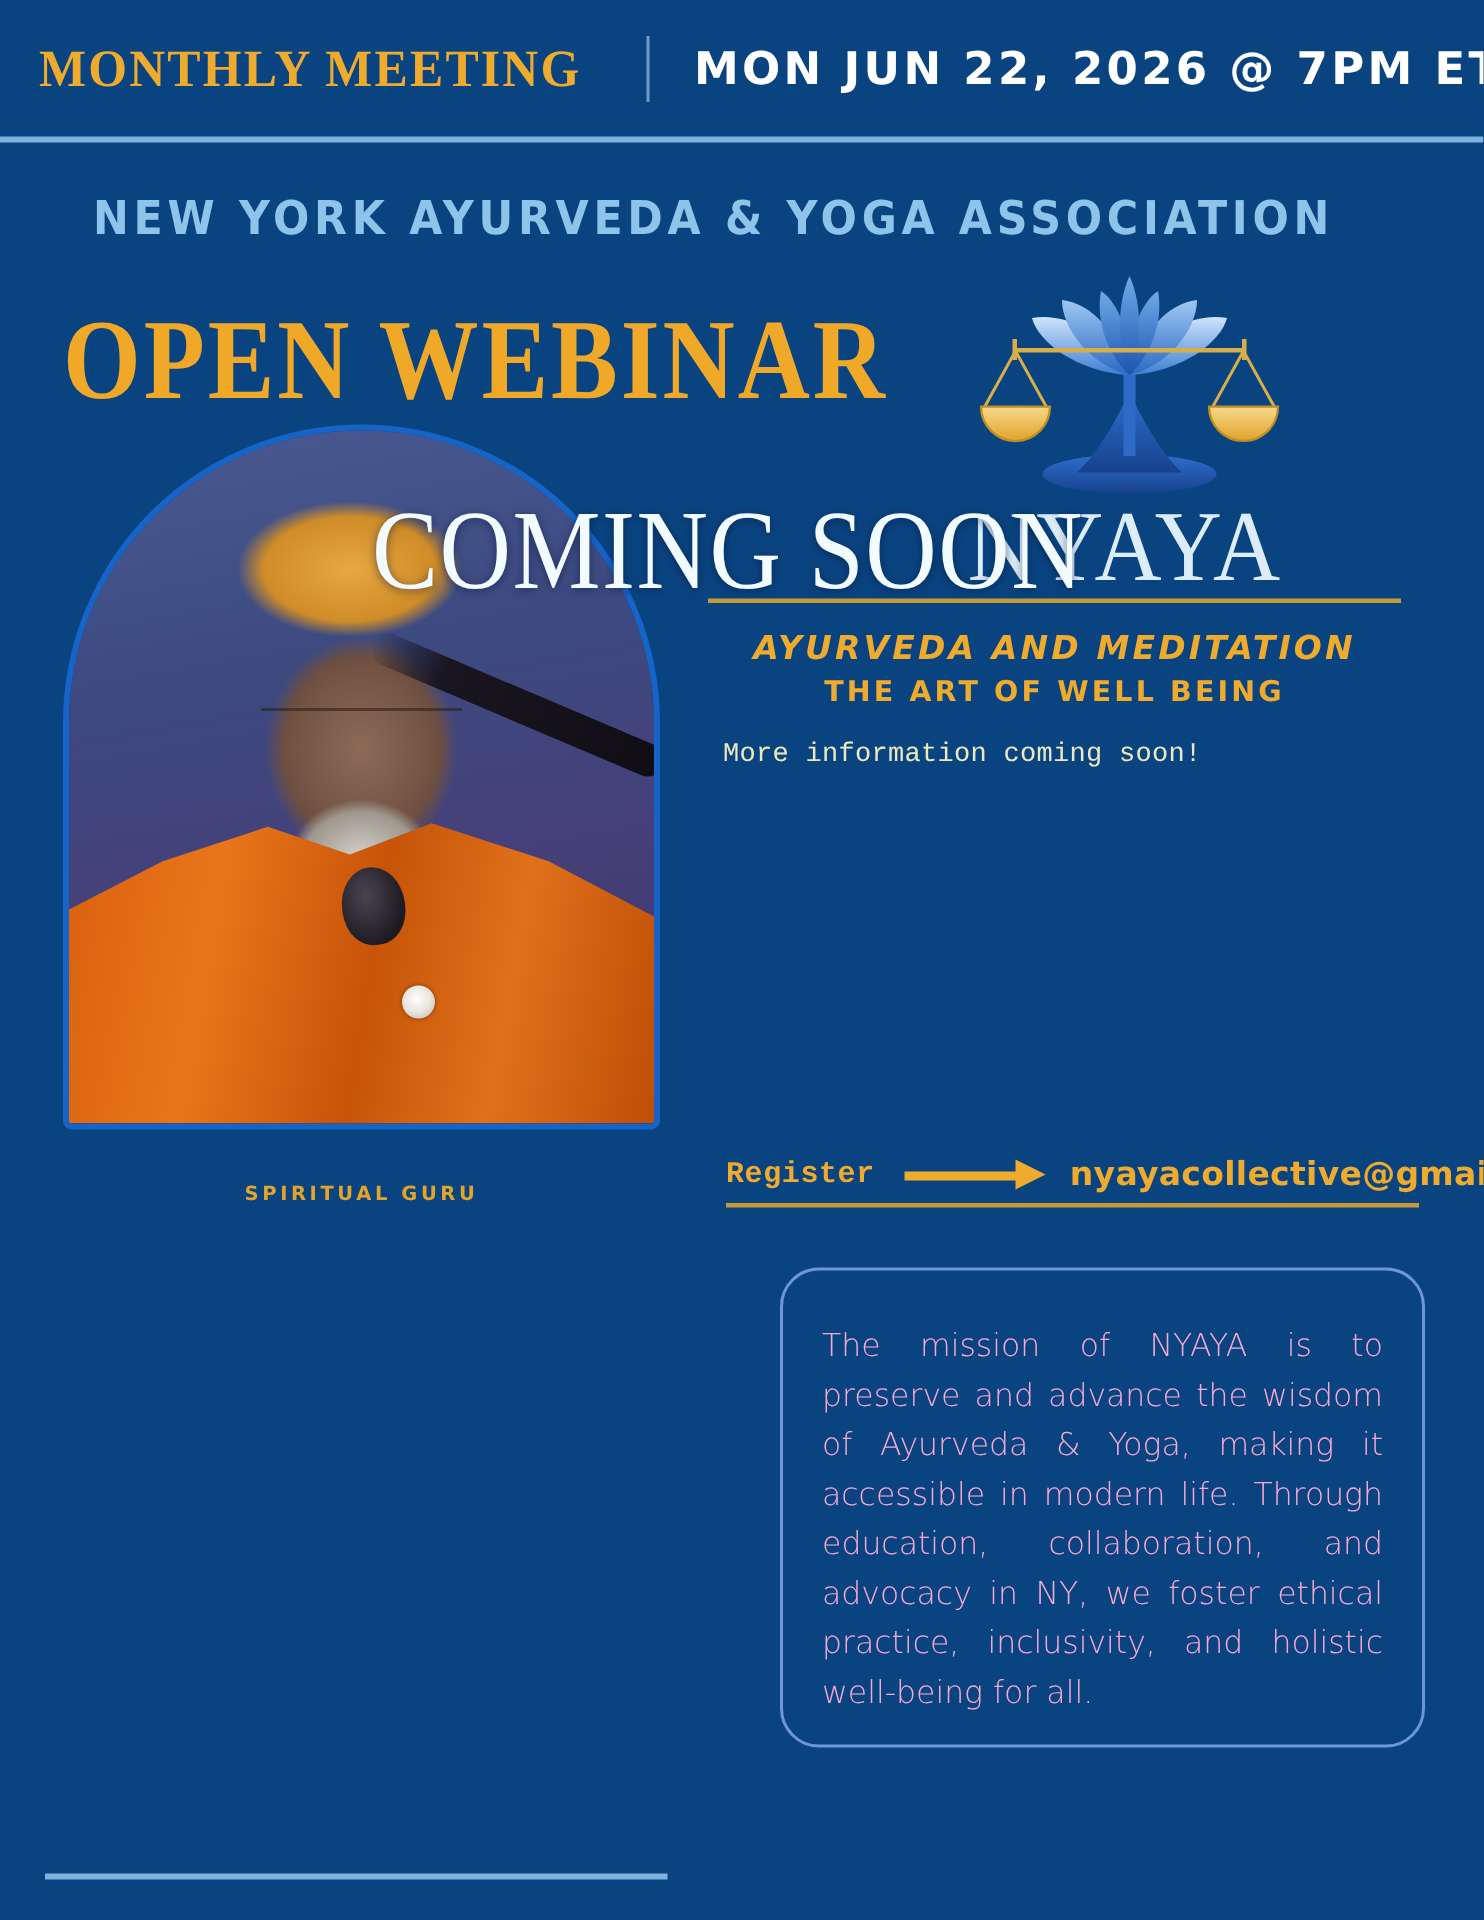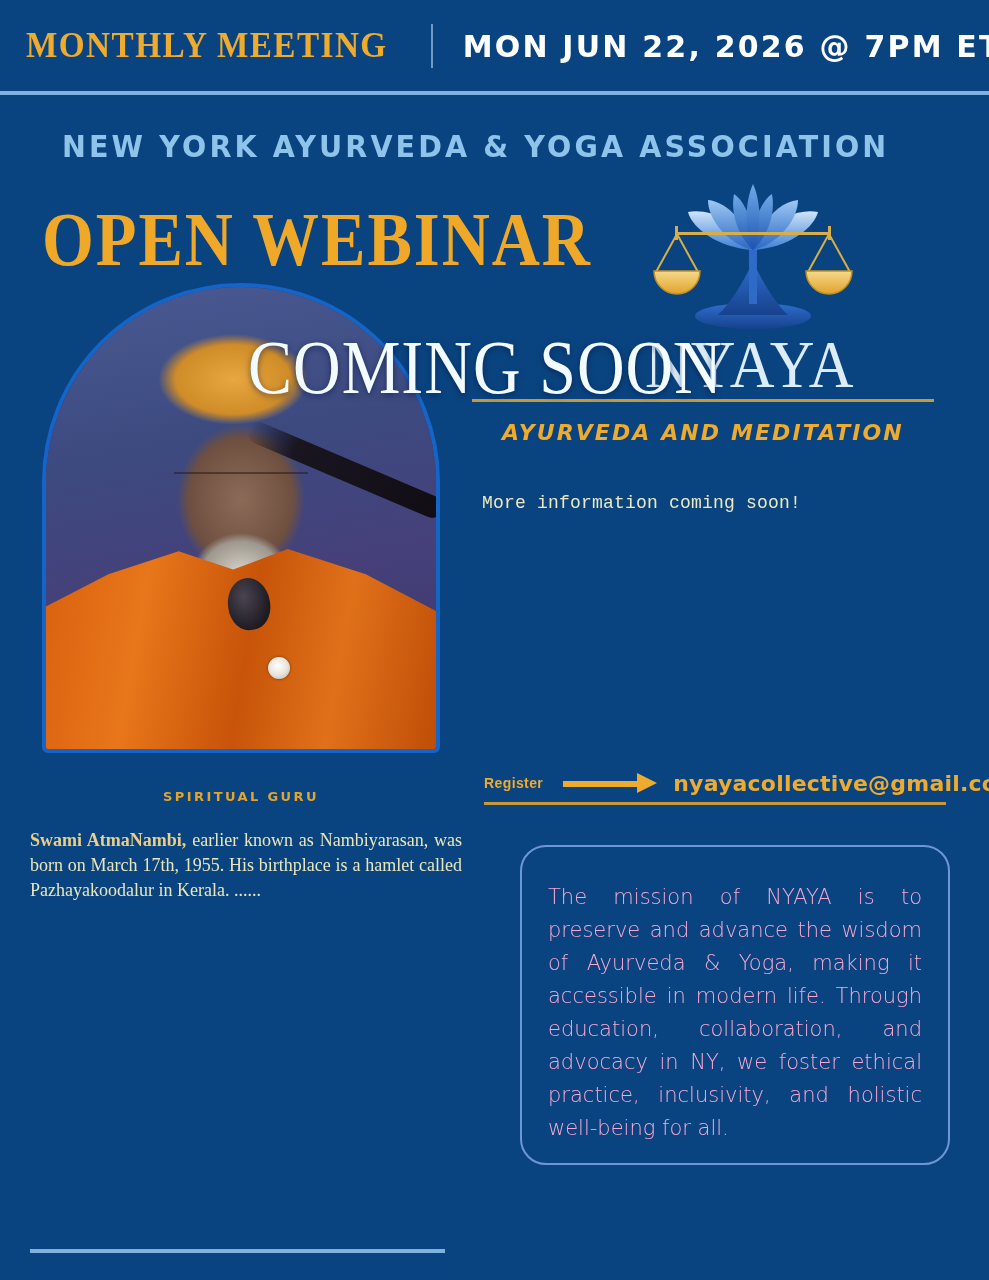--- a/index.html
+++ b/index.html
@@ -238,22 +238,22 @@
     background:#7fb2dd;
   }
 
   
   .register-row{
     position:absolute; left:484px; top:766px;
     width:462px; height:34px;
     display:flex; align-items:center;
   }
   .register-label{
-    font-family:Liberation Sans, sans-serif;
-    font-size:14px; font-weight:700;
+    font-family:Liberation Mono, monospace;
+    font-size:20px; font-weight:700;
     color:#eeab2e;
     letter-spacing:.4px;
     white-space:nowrap;
   }
   .register-arrow{
     position:relative;
     width:94px; height:8px;
     margin:0 16px 0 20px;
     flex:none;
   }
@@ -375,24 +375,24 @@
       <path d="M158 95 L204 95 A23 23 0 0 1 158 95 Z" fill="url(#panG)" stroke="#c08f22" stroke-width="1.5"></path>
     </svg>
   </div>
 
   <div class="brand-name">NYAYA</div>
 
   <div class="coming-soon">COMING SOON</div>
 
   <div class="brand-rule"></div>
   <div class="tagline-1">AYURVEDA AND MEDITATION</div>
+  <div class="tagline-2">THE ART OF WELL BEING</div>
   <div class="more-info">More information coming soon!</div>
 
   <div class="guru-role">SPIRITUAL GURU</div>
-  <div class="guru-bio"><b>Swami AtmaNambi,</b><span> earlier known as Nambiyarasan, was born on March 17th, 1955. His birthplace is a hamlet called Pazhayakoodalur in Kerala. ......</span></div>
 
   <div class="bottom-rule"></div>
 
   <div class="register-row">
     <span class="register-label">Register</span>
     <span class="register-arrow">
       <span class="shaft"></span>
         <span class="head"></span>
     </span>
     <span class="register-email">nyayacollective@gmail.com</span>

